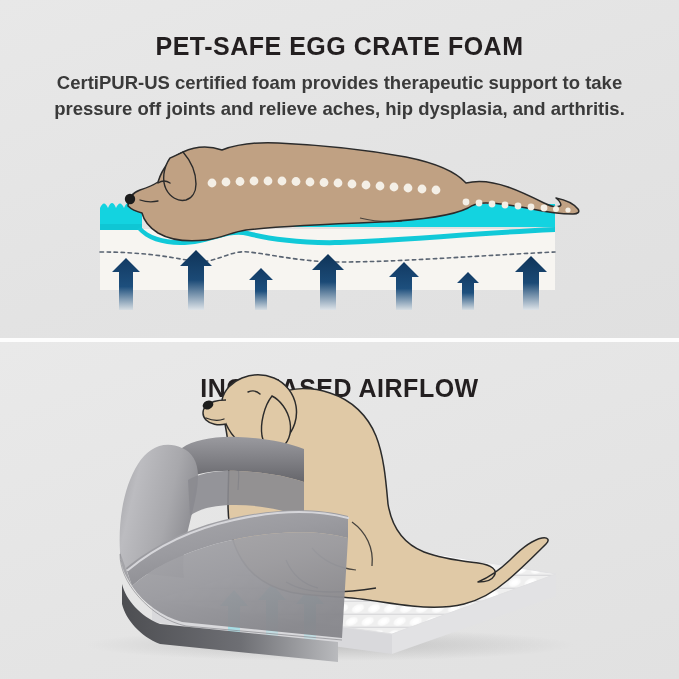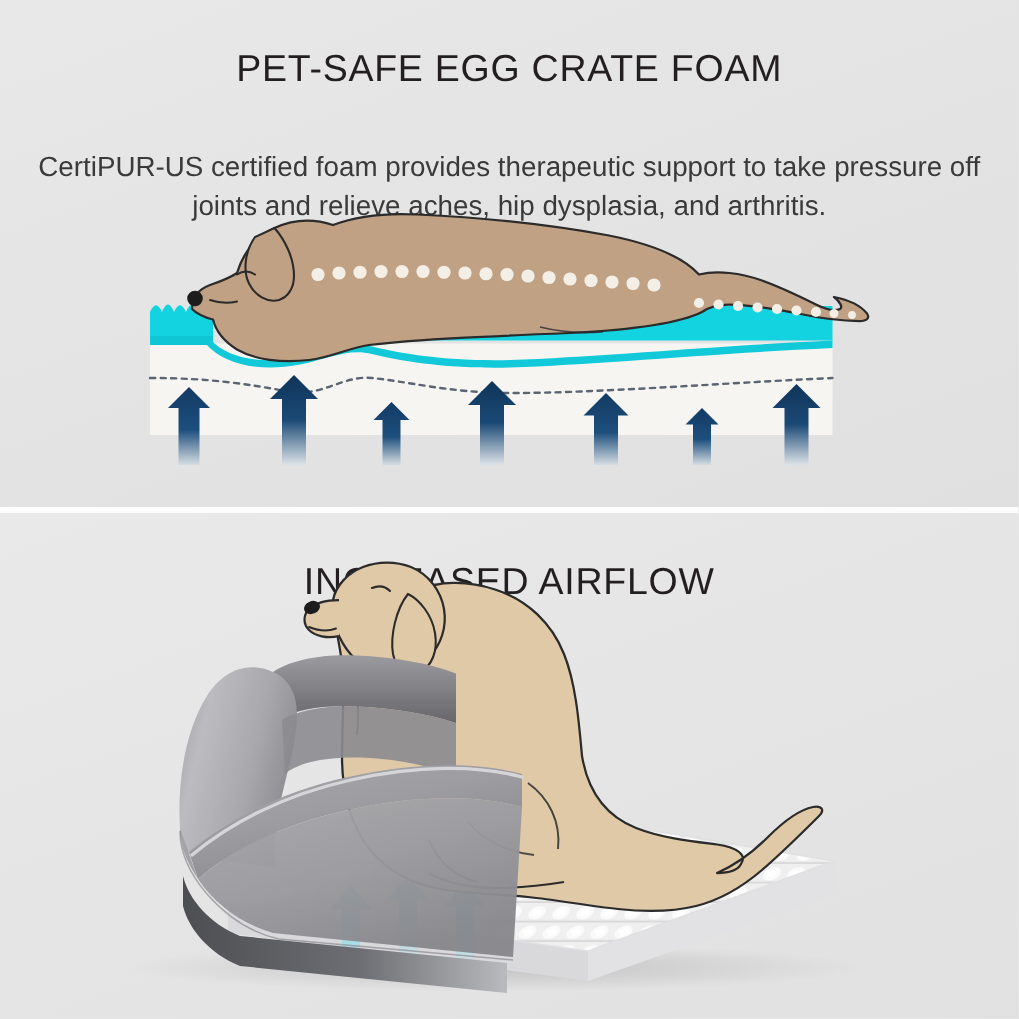--- a/index.html
+++ b/index.html
@@ -10,28 +10,28 @@
     overflow:hidden;
     position:relative;
   }
   .panel{position:absolute;left:0;width:679px;overflow:hidden;}
   #panel-top{top:0;height:340px;background:linear-gradient(160deg,#e8e8e8 0%,#e3e3e3 55%,#e0e0e0 100%);}
   #divider{position:absolute;top:338px;left:0;width:679px;height:4px;background:#fdfdfd;z-index:5;}
   #panel-bottom{top:342px;height:337px;background:linear-gradient(160deg,#e9e9e9 0%,#e4e4e4 60%,#e1e1e1 100%);}
 
   .headline{
     position:absolute;left:0;width:679px;text-align:center;
-    color:#231f20;font-weight:400;letter-spacing:0.5px;
+    color:#231f20;font-weight:700;letter-spacing:0.5px;
   }
   #title-top{top:32px;font-size:25px;}
   #title-bottom{top:374px;font-size:25px;}
 
   #subtitle{
     position:absolute;top:70px;left:18px;width:643px;text-align:center;
-    font-size:18.5px;line-height:1.42;color:#3a3a3a;font-weight:400;margin-top:28px;
+    font-size:18.5px;line-height:1.42;color:#3a3a3a;font-weight:700;
   }
   svg{display:block;position:absolute;top:0;left:0;}
 </style>
 </head>
 <body>
 
 <div class="panel" id="panel-top">
 
   <div class="headline" id="title-top">PET-SAFE EGG CRATE FOAM</div>
   <div id="subtitle">CertiPUR-US certified foam provides therapeutic support to take pressure off joints and relieve aches, hip dysplasia, and arthritis.</div>

